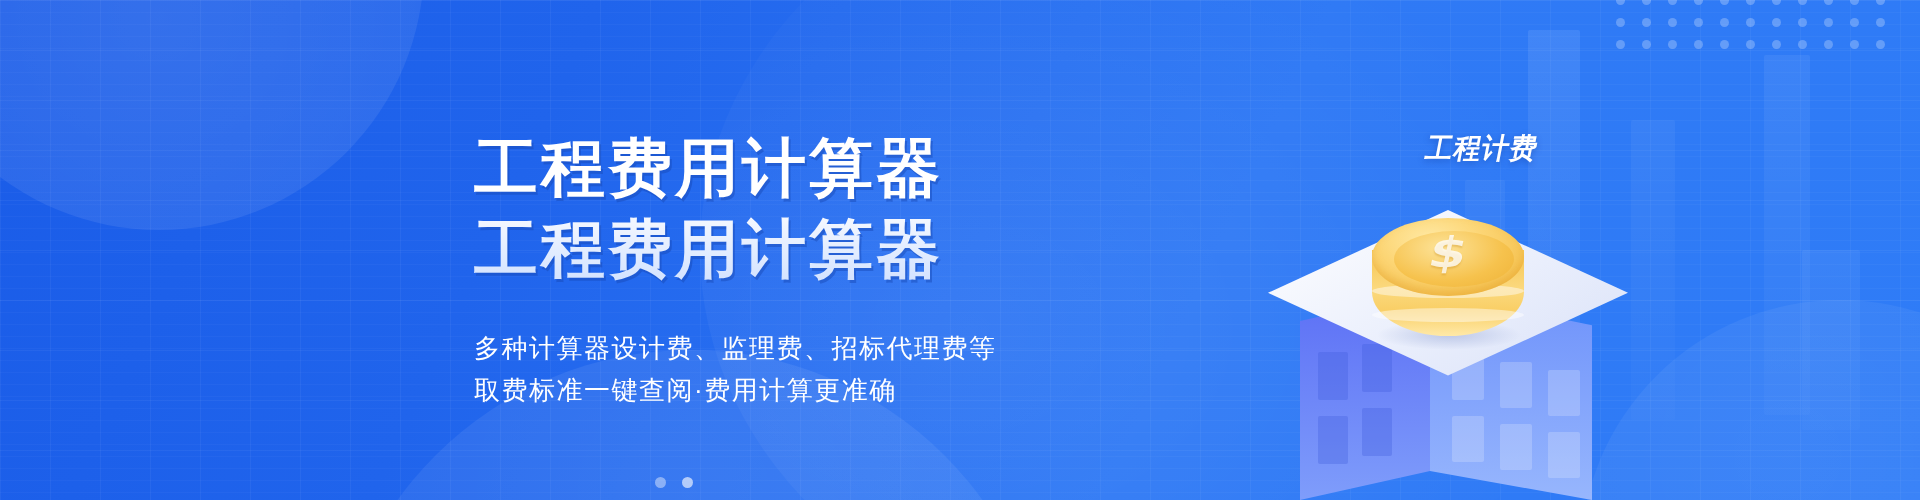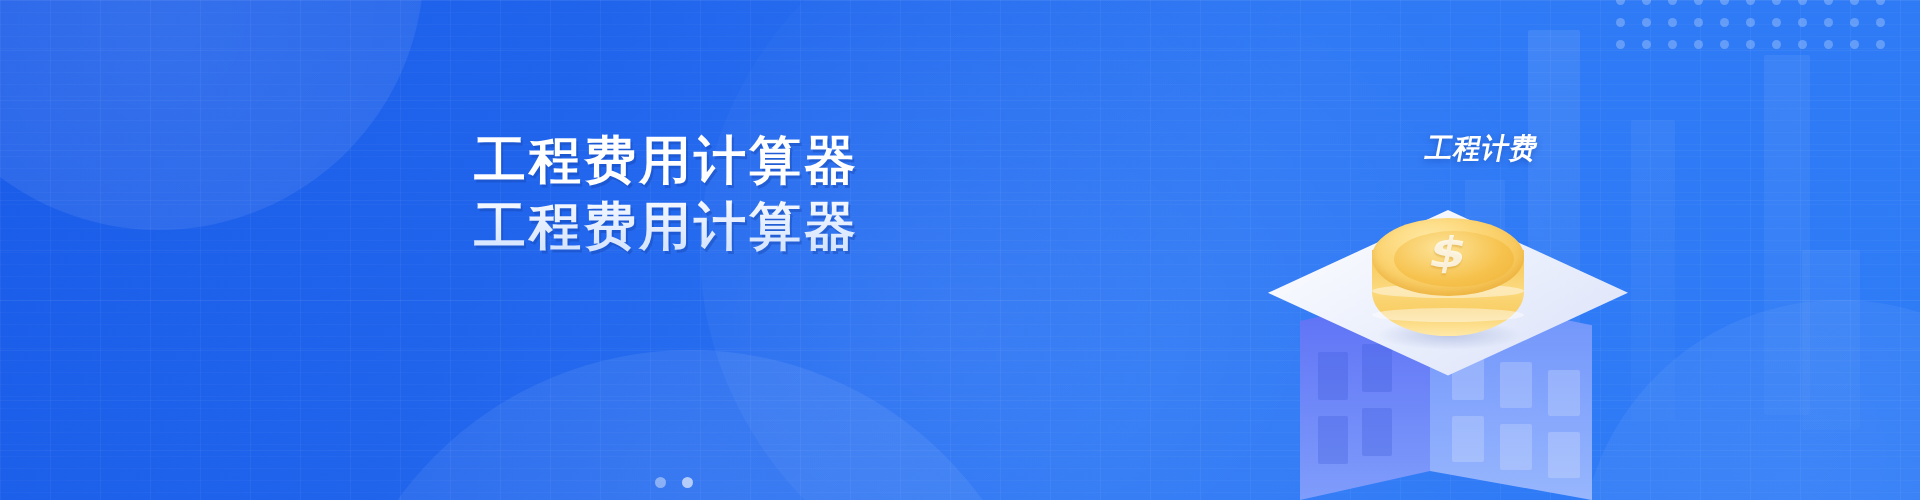--- a/index.html
+++ b/index.html
@@ -203,21 +203,21 @@
     white-space: nowrap;
   }
 
   
   .copy {
     position: absolute;
     left: 474px; top: 128px;
     width: 640px;
   }
   .headline {
-    font-size: 52px;
+    font-size: 64px;
     font-weight: 800;
     line-height: 1.26;
     letter-spacing: 3px;
     color: #ffffff;
     background: linear-gradient(180deg, #ffffff 42%, #cfe0ff 100%);
     -webkit-background-clip: text;
     background-clip: text;
     -webkit-text-fill-color: transparent;
     filter: drop-shadow(2px 3px 0 rgba(22,70,180,0.45));
     white-space: nowrap;
@@ -339,20 +339,24 @@
     </div>
 
     <div class="iso-label">工程计费</div>
   </div>
 
   <div class="copy">
     <div class="headline">
       <span class="l1">工程费用计算器</span>
       <span class="l2">工程费用计算器</span>
     </div>
+    <div class="sub">
+      <span>多种计算器设计费、监理费、招标代理费等</span>
+      <span>取费标准一键查阅·费用计算更准确</span>
+    </div>
   </div>
 
   <div class="pager">
     <b></b>
     <b class="active"></b>
   </div>
 
 </div>
 
 </body></html>

